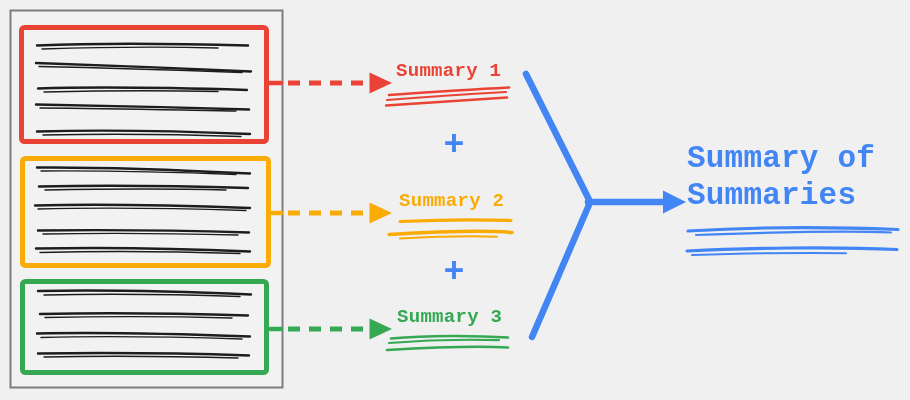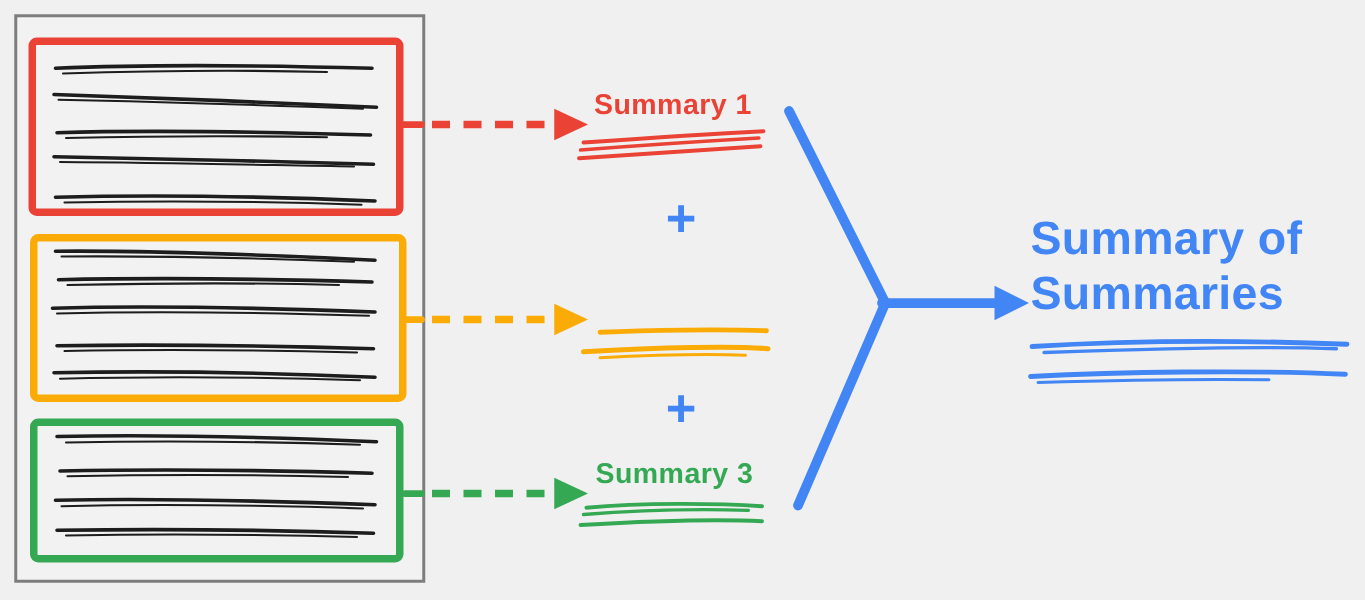--- a/index.html
+++ b/index.html
@@ -4,21 +4,21 @@
 <style>
   html, body { margin: 0; padding: 0; }
   body {
     width: 910px; height: 400px; overflow: hidden;
     font-family: "Liberation Sans", "DejaVu Sans", sans-serif;
   }
   .canvas {
     position: relative; width: 910px; height: 400px;
   }
   .layer { position: absolute; left: 0; top: 0; }
-  .label { position: absolute; font-weight: 700; white-space: nowrap; }
+  .label { position: absolute; font-weight: 700; white-space: nowrap; font-family: Liberation Mono, monospace; }
   .s-label { font-size: 19px; letter-spacing: 0.3px; }
   .plus { font-size: 35px; line-height: 38px; width: 34px; text-align: center; font-weight: 700; }
   .final {
     font-size: 31px; line-height: 37px; width: 214px;
     text-align: left; white-space: normal; letter-spacing: 0.2px;
   }
 </style>
 </head>
 <body style="background: rgb(240, 240, 240);">
 
@@ -118,20 +118,21 @@
       <path stroke-width="2.2" d="M696 235 C 765 232.5, 842 230.5, 891 232.5"></path>
       <path stroke-width="3.2" d="M687 251 C 745 248, 832 246.5, 897 249.5"></path>
       <path stroke-width="2" d="M692 255 C 742 253.5, 802 252.5, 846 253.2"></path>
     </g>
   </svg>
 
   <div class="label s-label" style="left: 396px; top: 60px; color: rgb(234, 67, 53);">Summary 1</div>
 
   <div class="label plus" style="left: 437px; top: 127px; color: rgb(66, 133, 244);">+</div>
 
+  <div class="label s-label" style="left: 399px; top: 190px; color: rgb(251, 171, 5);">Summary 2</div>
 
   <div class="label plus" style="left: 437px; top: 254px; color: rgb(66, 133, 244);">+</div>
 
   <div class="label s-label" style="left: 397px; top: 306px; color: rgb(52, 168, 83);">Summary 3</div>
 
   <div class="label final" style="left: 687px; top: 140px; color: rgb(66, 133, 244);">Summary of Summaries</div>
 
 </div>
 
 </body></html>

